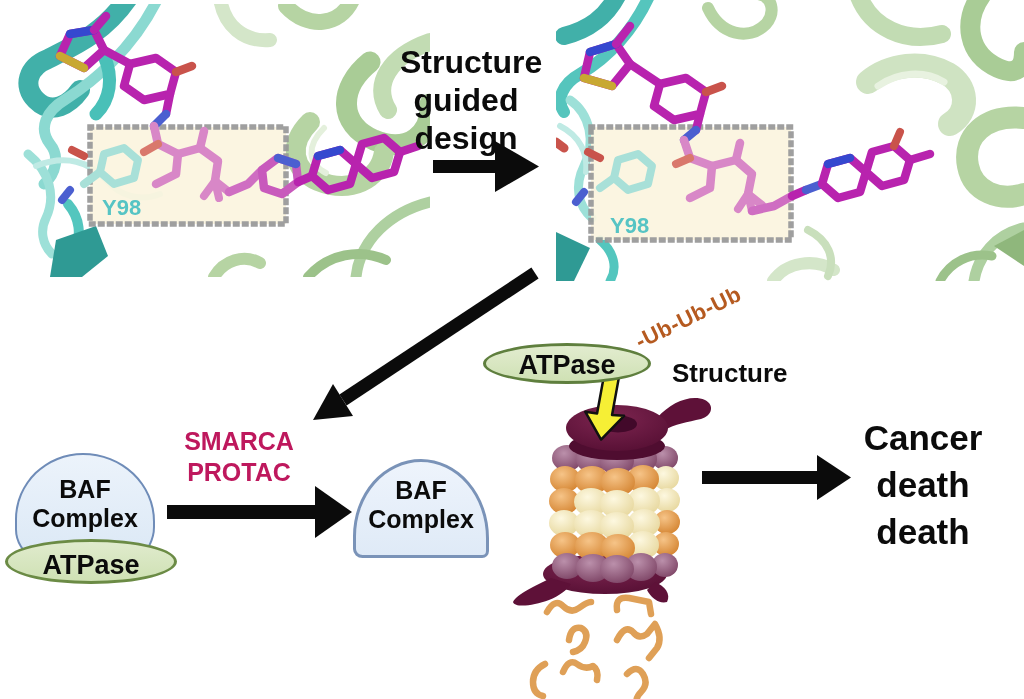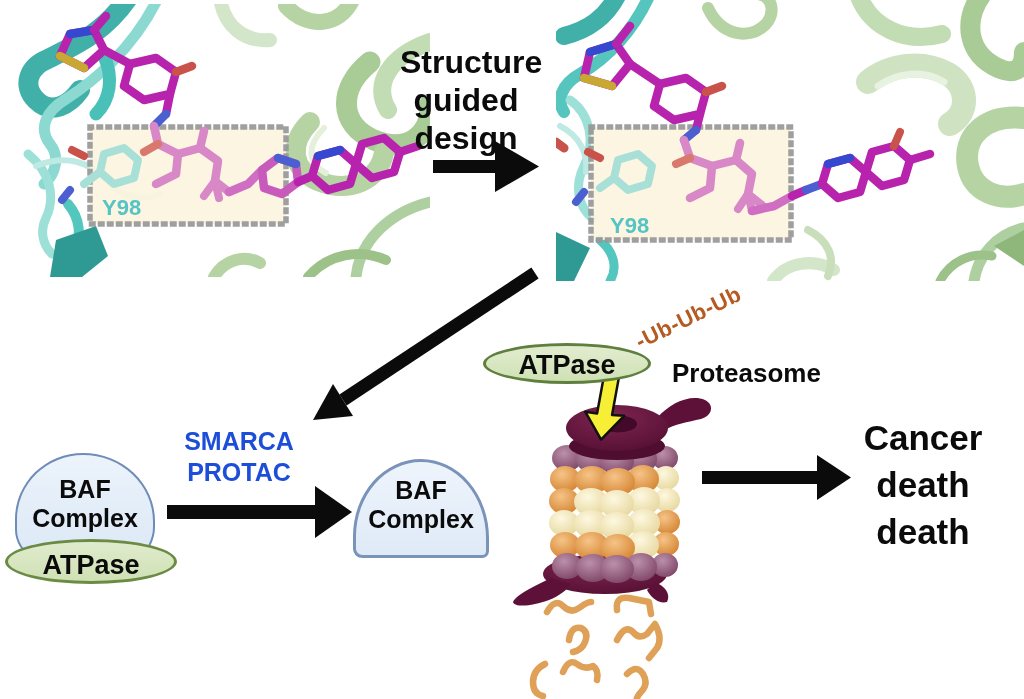--- a/index.html
+++ b/index.html
@@ -3,21 +3,21 @@
 <meta charset="utf-8">
 <style>
   html,body{margin:0;padding:0;background:#ffffff;}
   #fig{position:relative;width:1024px;height:699px;background:#ffffff;overflow:hidden;
        font-family:"Liberation Sans",sans-serif;}
   .abs{position:absolute;}
   .lbl{font-weight:bold;color:#0b0b0b;}
   .center{text-align:center;}
   
   #sgd{left:400px;top:44px;width:132px;font-size:32px;line-height:1.18;z-index:3;}
-  #protac{left:176px;top:426px;width:126px;font-size:25px;line-height:1.22;color:#1d4ed8;z-index:5;}
+  #protac{left:176px;top:426px;width:126px;font-size:25px;line-height:1.22;color:#be185d;z-index:5;}
   #proteasome-lbl{left:672px;top:358px;width:180px;font-size:26px;z-index:5;}
   #outcome{left:838px;top:414px;width:170px;font-size:35px;line-height:47px;z-index:5;}
   #ub{left:637px;top:330px;width:160px;font-size:22px;color:#b55a20;font-weight:bold;
       transform:rotate(-26deg);transform-origin:0 50%;letter-spacing:.5px;z-index:5;}
   
   .ellipse{border-radius:50%;box-sizing:border-box;display:flex;align-items:flex-end;justify-content:center;}
   #atpase-top{left:483px;top:343px;width:168px;height:41px;background:linear-gradient(#e2eccf,#cfe1b4);
       border:3px solid #5f7f3e;font-size:27px;font-weight:bold;z-index:6;}
   #atpase-left{left:5px;top:539px;width:172px;height:45px;background:linear-gradient(#e0ebcd,#cfe1b4);
       border:3.5px solid #6b8b45;font-size:27px;font-weight:bold;z-index:6;}
@@ -149,21 +149,21 @@
     </g>
     <text x="54" y="233" font-size="22" font-weight="bold" fill="#56c4c4">Y98</text>
   </svg>
 
   <div id="sgd" class="abs lbl center">Structure guided design</div>
 
   <div id="protac" class="abs lbl center">SMARCA PROTAC</div>
 
   <div id="ub" class="abs">-Ub-Ub-Ub</div>
 
-  <div id="proteasome-lbl" class="abs lbl">Proteasome</div>
+  <div id="proteasome-lbl" class="abs lbl">Structure</div>
 
   <div id="outcome" class="abs lbl center">Cancer death death</div>
 
   <div id="baf-left" class="abs lbl center">
     <span>BAF Complex</span>
   </div>
   <div id="atpase-left" class="abs ellipse">
     <span class="lbl">ATPase</span>
   </div>
 

